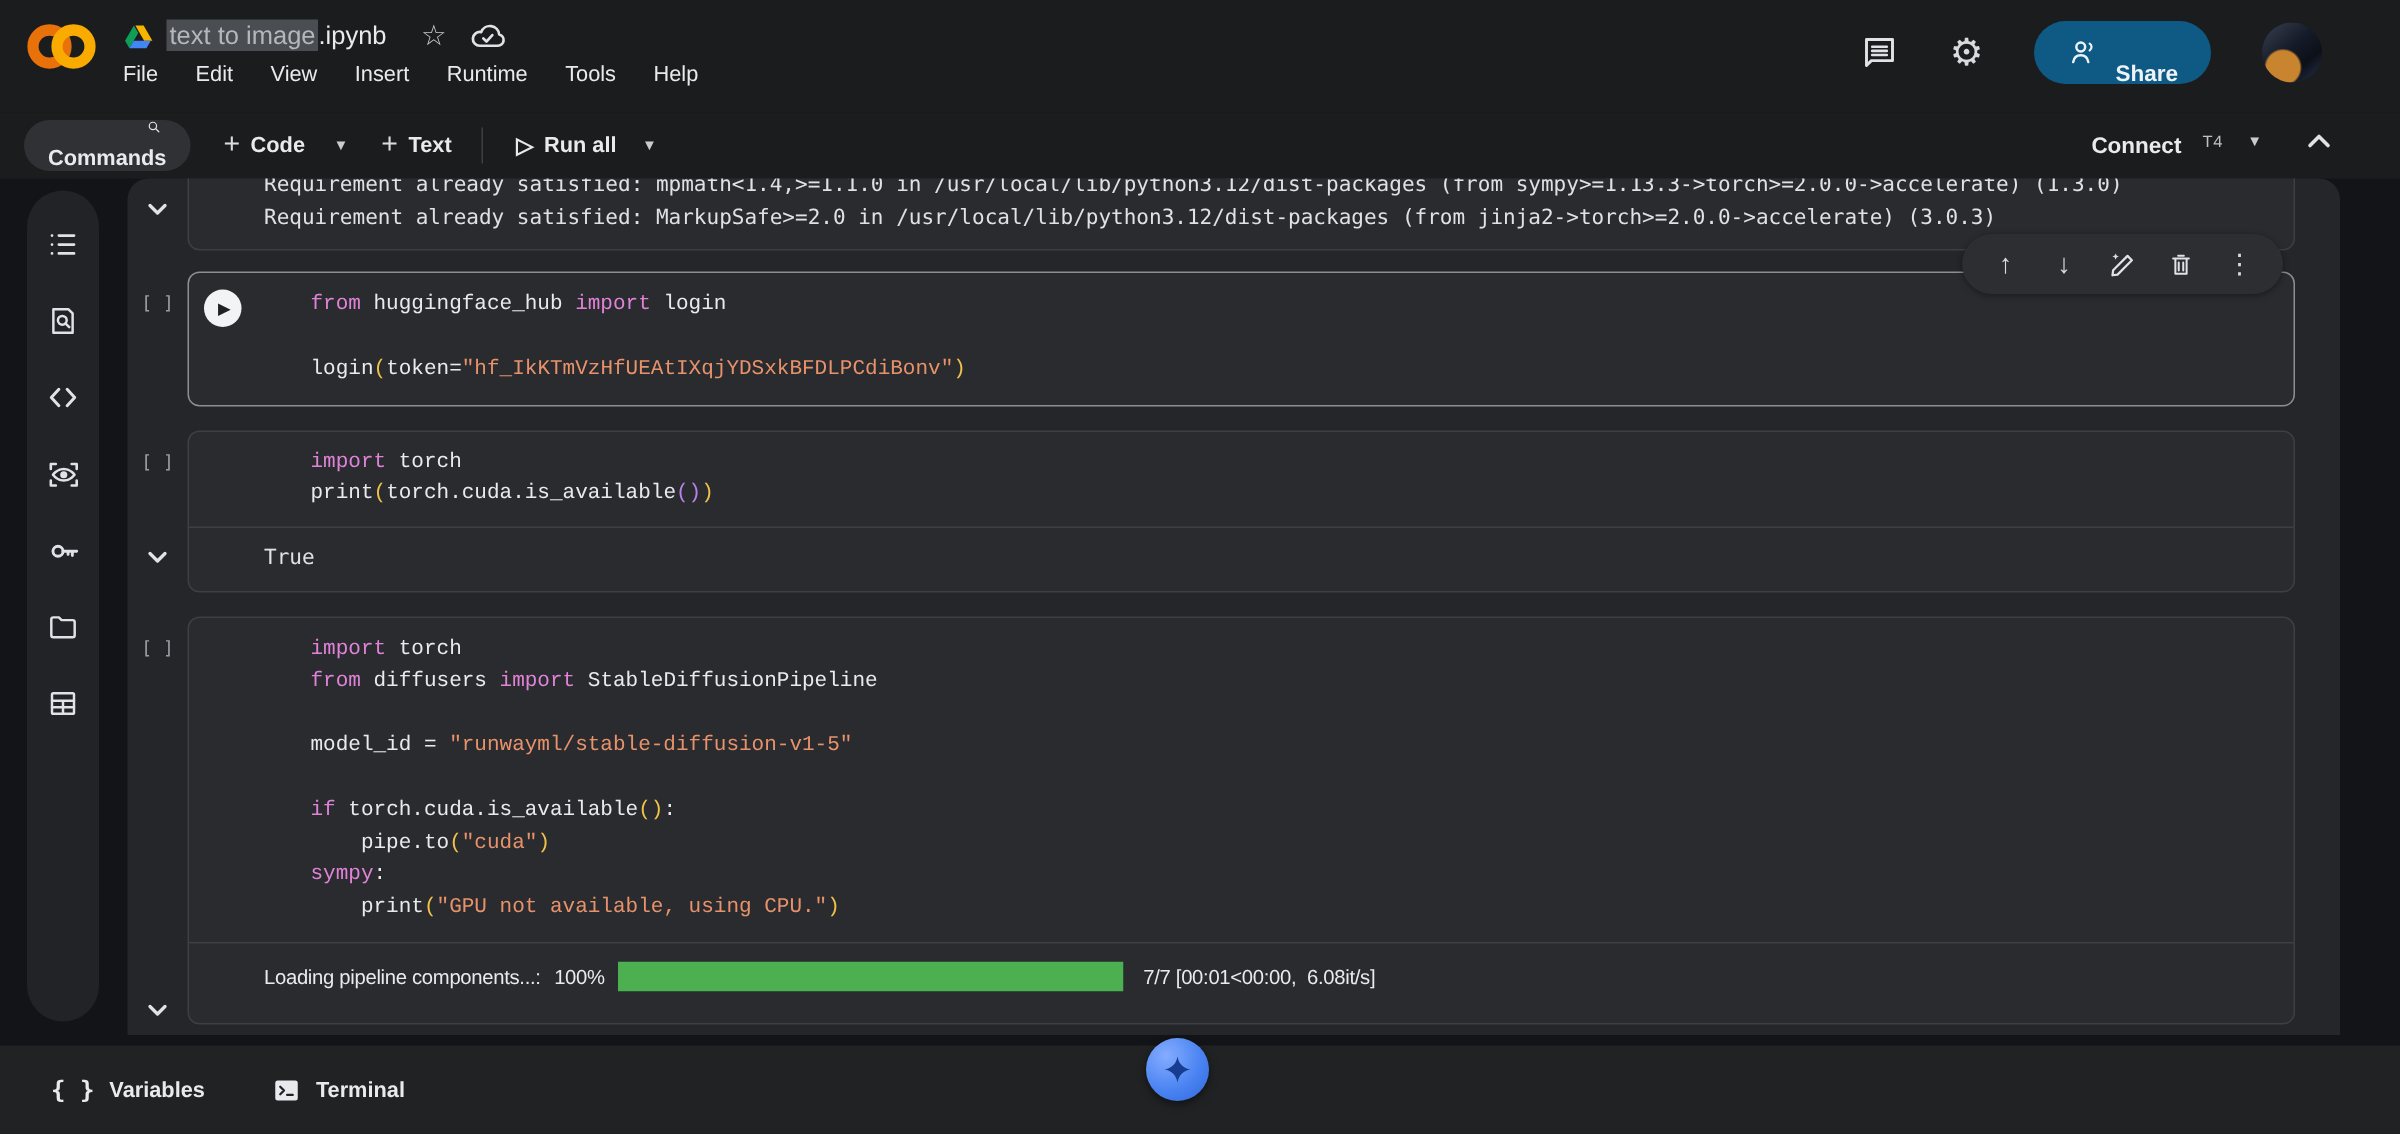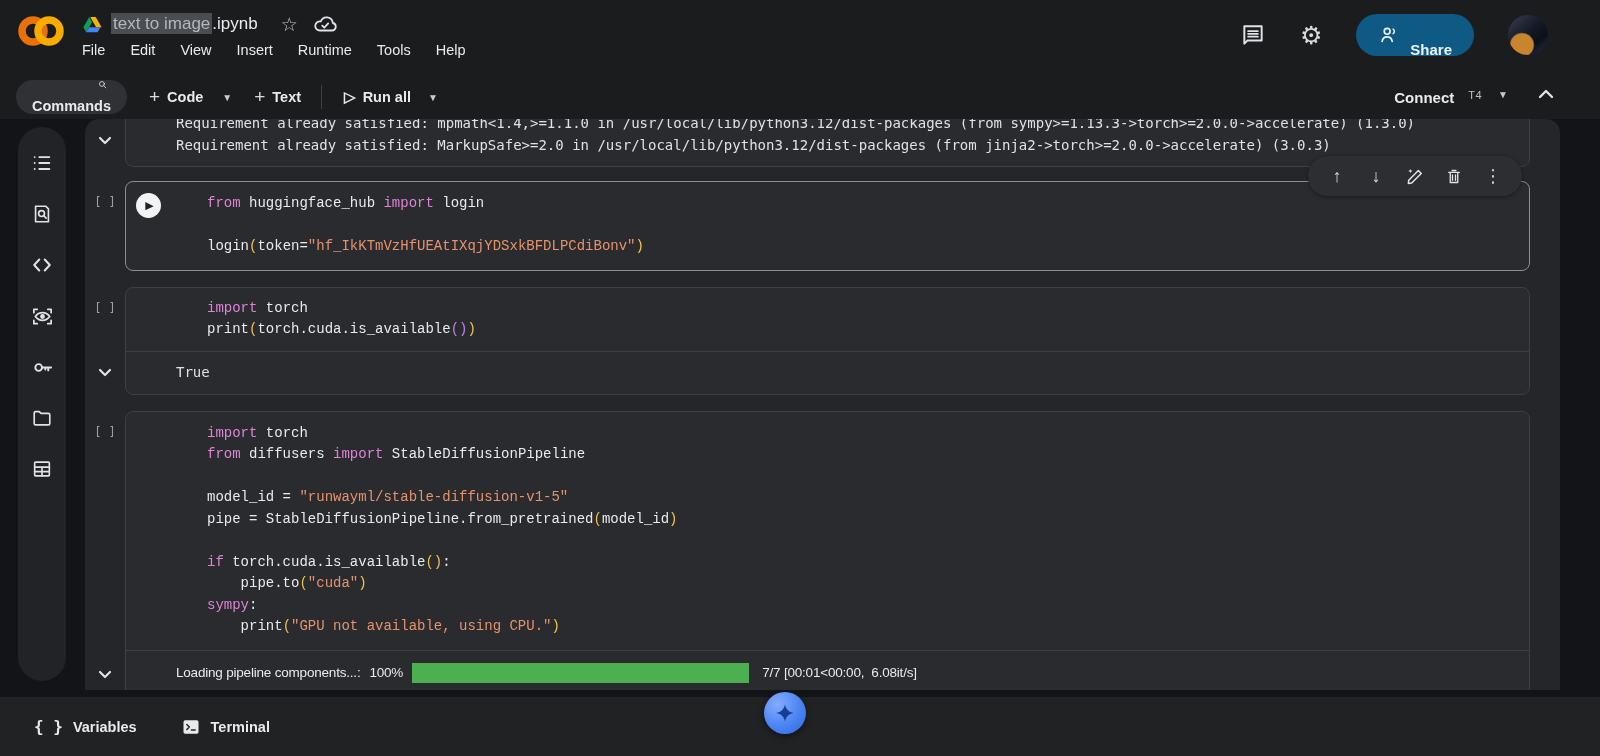--- a/index.html
+++ b/index.html
@@ -279,21 +279,20 @@
               <path d="M2 2l5 5 5-5"></path>
             </svg>
         </span>
       </div>
       <div class="cellbox">
         <div class="code-area">
             <div class="cl"><span class="tk-kw">import</span><span class="tk-pl"> torch</span></div>
             <div class="cl"><span class="tk-kw">from</span><span class="tk-pl"> diffusers </span><span class="tk-kw">import</span><span class="tk-pl"> StableDiffusionPipeline</span></div>
             <div class="cl">&nbsp;</div>
             <div class="cl"><span class="tk-pl">model_id = </span><span class="tk-str">"runwayml/stable-diffusion-v1-5"</span></div>
-            <div class="cl"><span class="tk-pl">pipe = StableDiffusionPipeline.from_pretrained</span><span class="tk-br1">(</span><span class="tk-pl">model_id</span><span class="tk-br1">)</span></div>
             <div class="cl">&nbsp;</div>
             <div class="cl"><span class="tk-kw">if</span><span class="tk-pl"> torch.cuda.is_available</span><span class="tk-br1">()</span><span class="tk-pl">:</span></div>
             <div class="cl"><span class="tk-pl">    pipe.to</span><span class="tk-br1">(</span><span class="tk-str">"cuda"</span><span class="tk-br1">)</span></div>
             <div class="cl"><span class="tk-kw">sympy</span><span class="tk-pl">:</span></div>
             <div class="cl"><span class="tk-pl">    print</span><span class="tk-br1">(</span><span class="tk-str">"GPU not available, using CPU."</span><span class="tk-br1">)</span></div>
           </div>
         <div class="cell-div"></div>
         <div class="progress-row">
           <span class="pg-label">Loading pipeline components...:</span>
           <span class="pg-label">100%</span>

